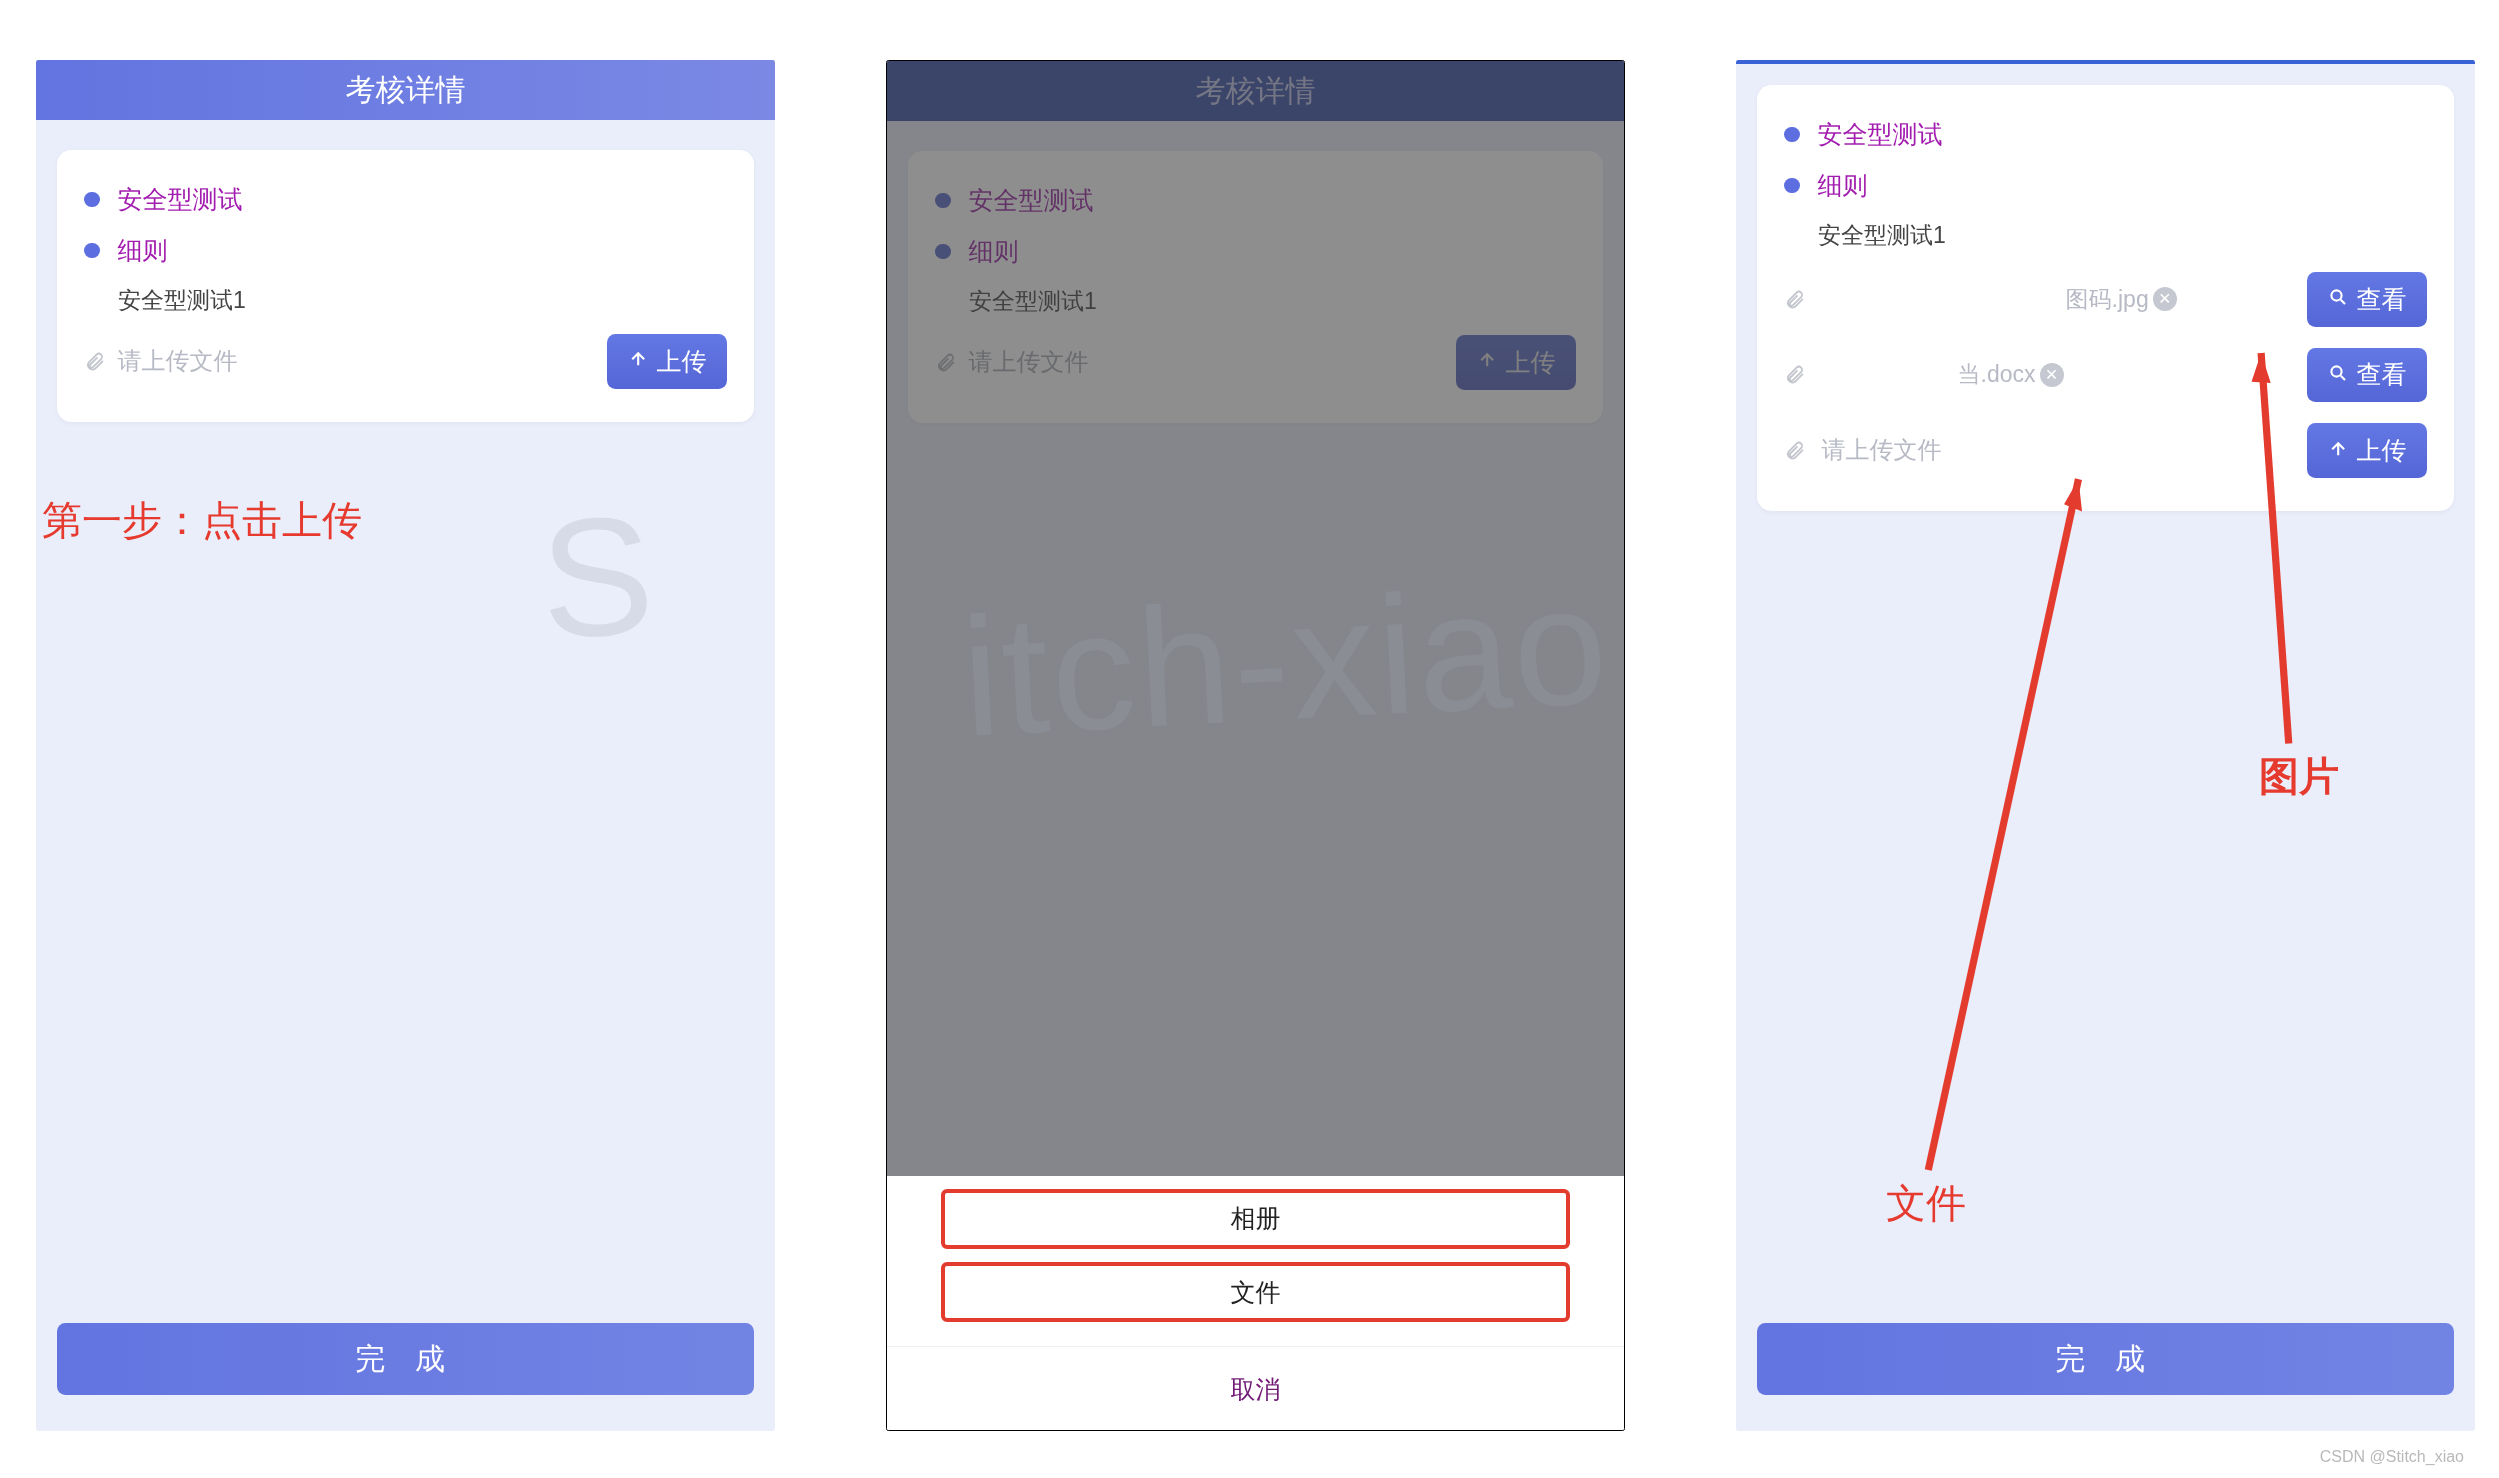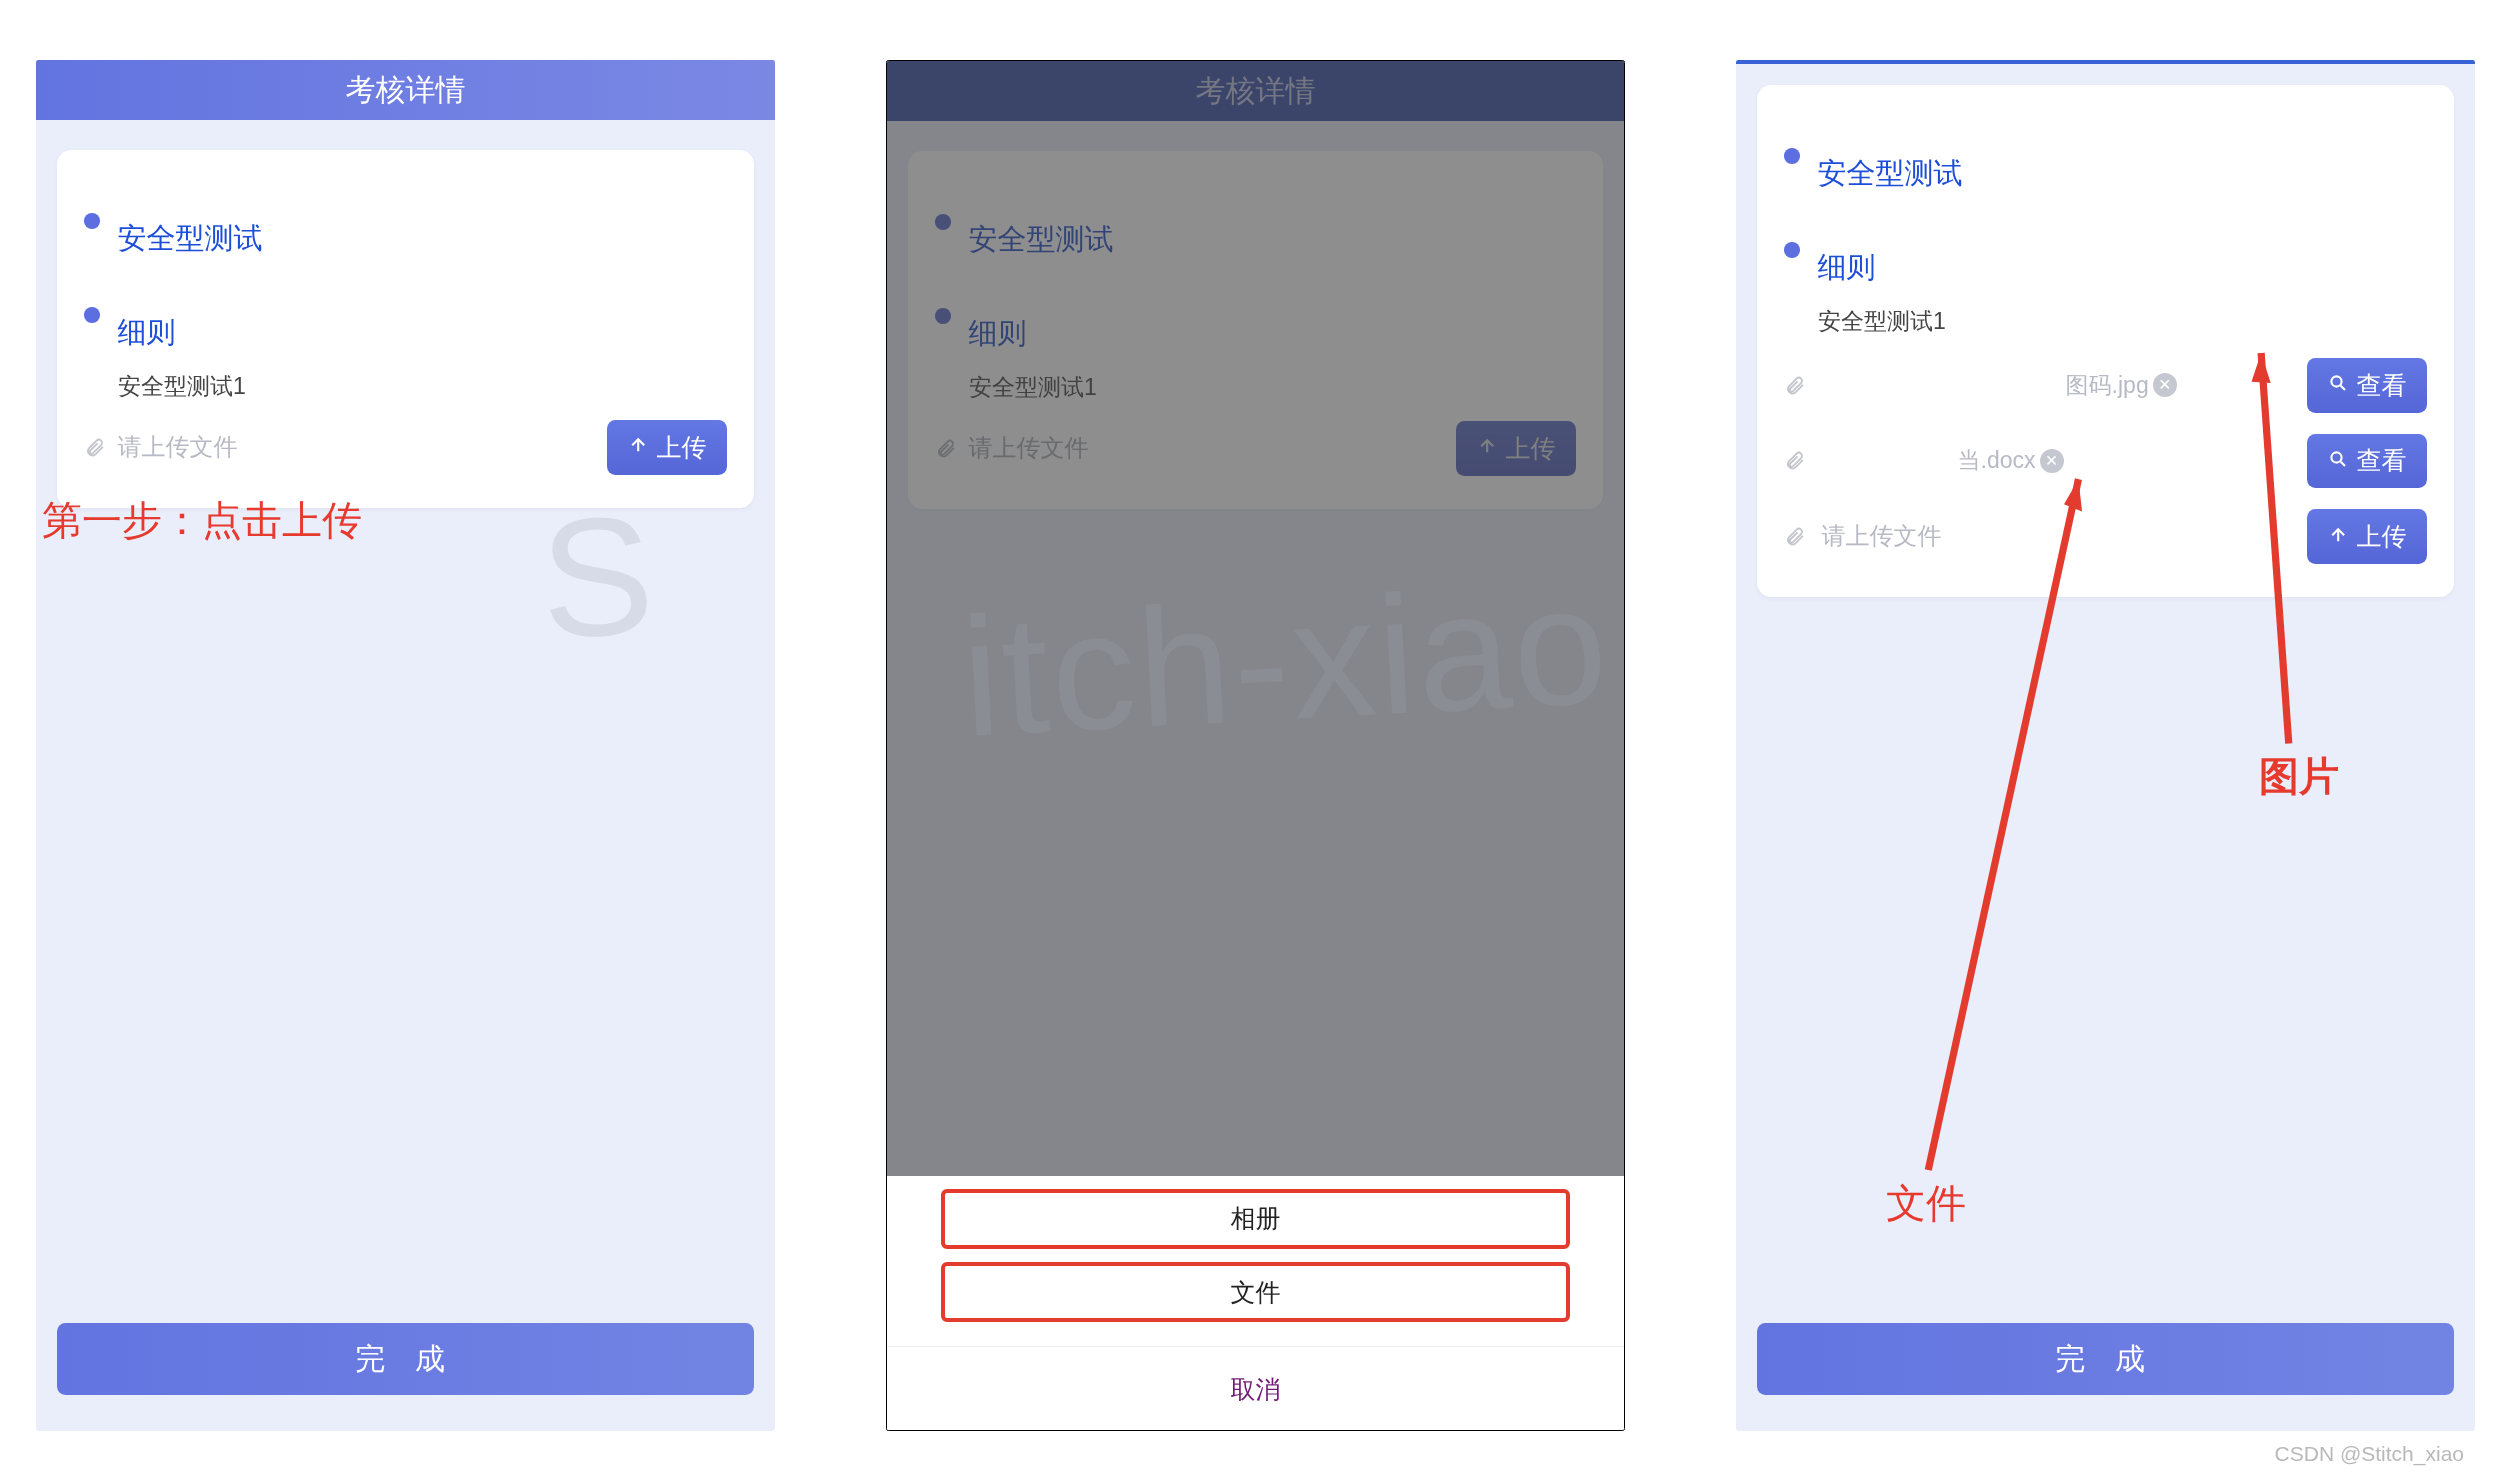--- a/index.html
+++ b/index.html
@@ -38,21 +38,21 @@
     .card {
       background:#fff; border-radius:14.4px; padding:33px 27px 33px 27px;
       box-shadow:0 1.2px 4.8px rgba(0,0,0,.04);
     }
     .card.dim .bullet-row, .card.dim .sub, .card.dim .uprow { filter:brightness(.94) contrast(.9); }
     .bullet-row { display:flex; align-items:center; margin-bottom:18px; }
     .dot {
       width:15.6px; height:15.6px; border-radius:50%;
       background:#5d6fe0; margin-right:18px; flex:none;
     }
-    .bullet-label { font-size:29px; color:#1d4ed8;margin-top:36px; }
+    .bullet-label { font-size:25px; color:#a21caf; }
     .sub { font-size:23px; color:#444; margin:10.8px 0 18px 34px; }
     .uprow {
       display:flex; align-items:center; justify-content:space-between;
       margin-top:15px;
     }
     .uprow-left { display:flex; align-items:center; }
     .clip-icon { width:21.6px; height:21.6px; margin-right:12px; color:#c2c5cc; display:flex; align-items:center; justify-content:center; }
     .placeholder { font-size:24px; color:#b7bac4; }
     .btn {
       background:linear-gradient(to bottom,#6378e4,#5566d6);
@@ -107,21 +107,21 @@
       position:absolute; left:541px; top:481px; font-size:168px; color:rgba(160,165,175,.25);
       font-weight:500; letter-spacing:2.4px; transform:rotate(-3deg); pointer-events:none;
     }
 
     
     .arrow { position:absolute; pointer-events:none; }
     .arrow line { stroke:#e43b2f; stroke-width:12; }
     .arrow polygon { fill:#e43b2f; }
 
     .footer-credit {
-      position:absolute; right:36px; bottom:12px; font-size:21px; color:#b9b9b9;
+      position:absolute; right:36px; bottom:12px; font-size:16px; color:#b9b9b9;
     }
   </style>
 </head>
 <body>
 
 <div class="phone">
   <div class="header">
     <span>考核详情</span>
   </div>
   <div class="content">

